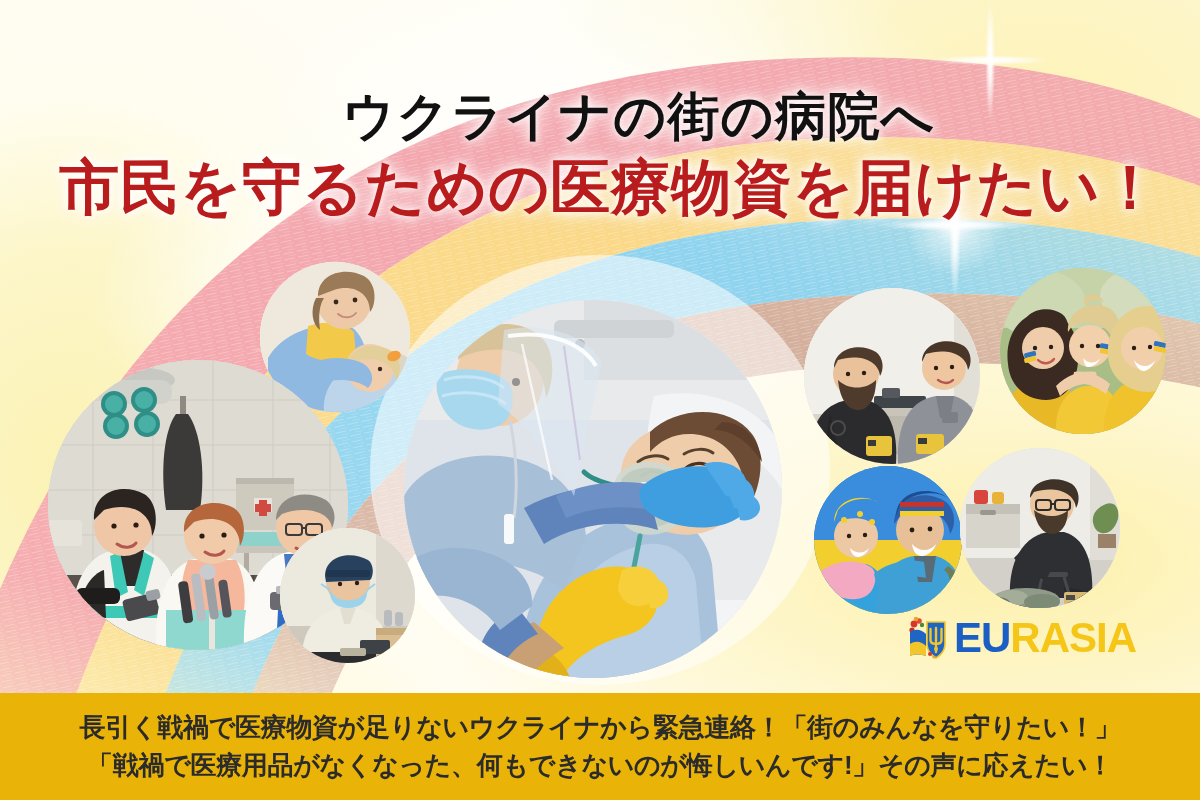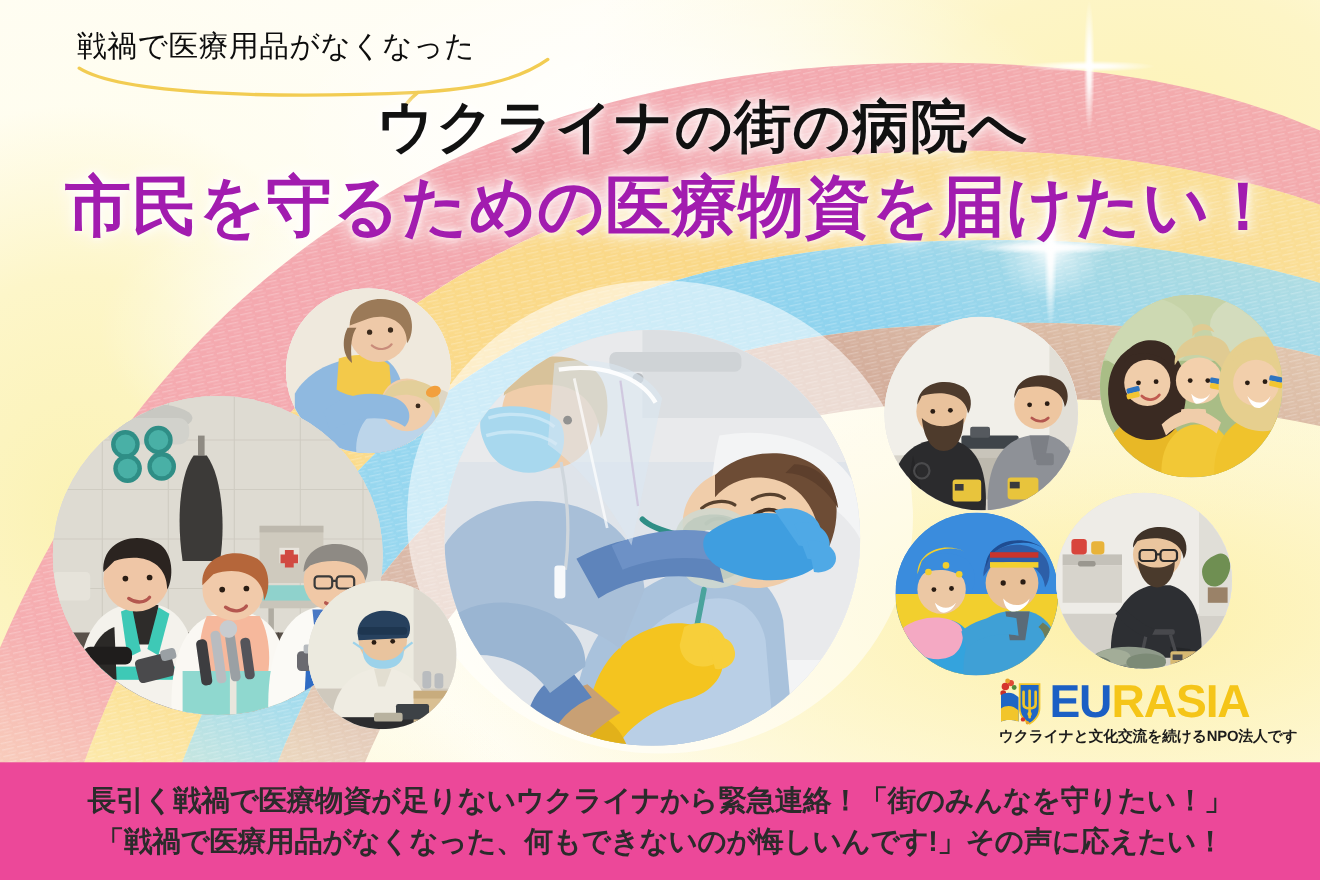--- a/index.html
+++ b/index.html
@@ -69,21 +69,21 @@
     position:absolute; left:0; top:88px; width:1160px;
     text-align:right; padding-right:225px;
     font-size:52px; font-weight:bold; color:#111111;
     letter-spacing:1px; line-height:1.1; white-space:nowrap;
     text-shadow:0 0 7px rgba(255,255,255,0.95), 0 0 14px rgba(255,255,255,0.9), 0 0 22px rgba(255,255,255,0.75);
     padding-left:26px;
   }
   .hl-line2 {
     position:absolute; left:0; top:155px; width:1200px;
     text-align:center; padding-left:20px;
-    font-size:60px; font-weight:bold; color:#a21caf;
+    font-size:60px; font-weight:bold; color:#b91c1c;
     letter-spacing:0.5px; line-height:1.1; white-space:nowrap;
     text-shadow:0 0 7px rgba(255,255,255,0.95), 0 0 14px rgba(255,255,255,0.9), 0 0 22px rgba(255,255,255,0.75);
   }
 
   
   .photo {
     position:absolute; border-radius:50%; overflow:hidden; z-index:25;
     background:#e8e8e8;
   }
   .photo svg { display:block; width:100%; height:100%; }
@@ -99,21 +99,21 @@
   .logo-eu { color:#1b5fc4; }
   .logo-rasia { color:#f5c518; }
   .logo-tagline {
     margin-top:1px; font-size:13.5px; font-weight:bold; color:#1b1b1b;
     letter-spacing:-0.2px; white-space:nowrap;
   }
 
   
   .caption-bar {
     position:absolute; left:0; top:693px; width:1200px; height:107px;
-    background:#ec4899; z-index:60;
+    background:#eab308; z-index:60;
     display:flex; flex-direction:column;
     align-items:center; justify-content:center;
   }
   .caption-line {
     font-size:26px; font-weight:bold; color:#2b2b2b;
     letter-spacing:-0.3px; line-height:1.45; white-space:nowrap;
   }
 </style>
 </head>
 <body>
@@ -182,27 +182,20 @@
       <ellipse cx="600" cy="470" rx="230" ry="215" fill="#ffffff" opacity="0.55"></ellipse>
     </g>
   </svg>
 
   <div class="sparkle" style="left:880px; top:150px; width:150px; height:150px;"></div>
   <div class="sparkle-glow" style="left:905px; top:175px; width:100px; height:100px;"></div>
   <div class="sparkle" style="left:250px; top:300px; width:100px; height:100px;"></div>
   <div class="sparkle-glow" style="left:268px; top:318px; width:64px; height:64px;"></div>
   <div class="sparkle" style="left:930px; top:0px; width:120px; height:120px;"></div>
 
-  <div class="kicker-wrap">
-    <div class="kicker">戦禍で医療用品がなくなった</div>
-    <svg class="kicker-underline" viewBox="0 0 480 46">
-      <path d="M 22,12 C 60,36 200,40 330,34 C 380,31 420,24 448,4" fill="none" stroke="#f2cc52" stroke-width="3" stroke-linecap="round"></path>
-      <path d="M 330,34 C 322,40 316,48 312,58" fill="none" stroke="#f2cc52" stroke-width="3" stroke-linecap="round"></path>
-    </svg>
-  </div>
 
   <div class="headline">
     <div class="hl-line1">ウクライナの街の病院へ</div>
     <div class="hl-line2">市民を守るための医療物資を届けたい！</div>
   </div>
 
   <div class="photo" style="left:260px; top:262px; width:150px; height:150px;">
     <svg viewBox="0 0 150 150">
       <rect width="150" height="150" fill="#f2efe7"></rect>
       <rect x="0" y="0" width="150" height="150" fill="#efe9dd"></rect>
@@ -635,21 +628,20 @@
                  M33.5,13 L33.5,24 C33.5,27 31,28 28,28" stroke="#f2c52a" stroke-width="2.4" fill="none" stroke-linecap="round"></path>
         <circle cx="28" cy="33" r="2" fill="#f2c52a"></circle>
 
         <circle cx="22" cy="38" r="2" fill="#d6352c"></circle>
         <circle cx="26" cy="41" r="1.6" fill="#e8a32c"></circle>
       </svg>
       <div>
         <span class="logo-word logo-eu">EU</span><span class="logo-word logo-rasia">RASIA</span>
       </div>
     </div>
-    <div class="logo-tagline">ウクライナと文化交流を続けるNPO法人です</div>
   </div>
 
   <div class="caption-bar">
     <div class="caption-line">長引く戦禍で医療物資が足りないウクライナから緊急連絡！「街のみんなを守りたい！」</div>
     <div class="caption-line">「戦禍で医療用品がなくなった、何もできないのが悔しいんです!」その声に応えたい！</div>
   </div>
 
 </div>
 
 </body></html>

